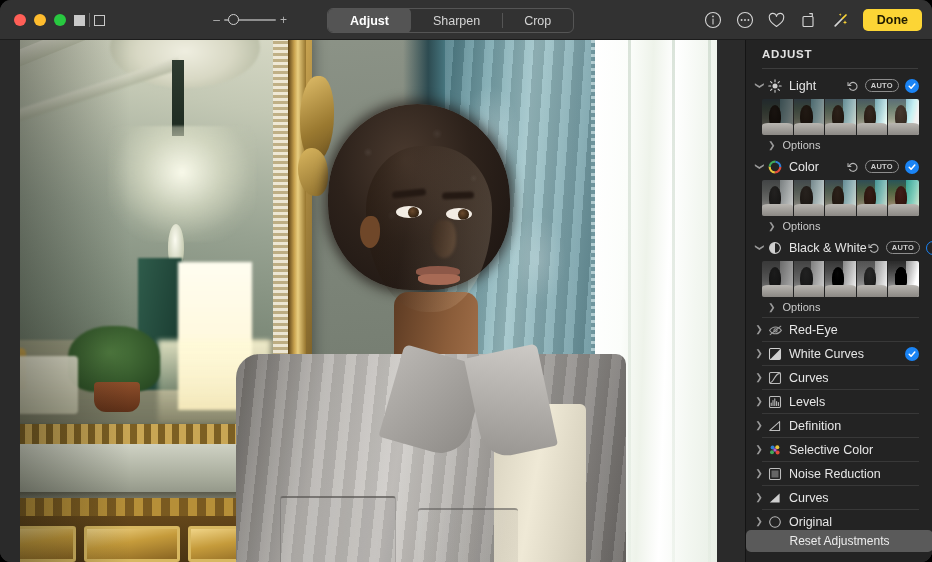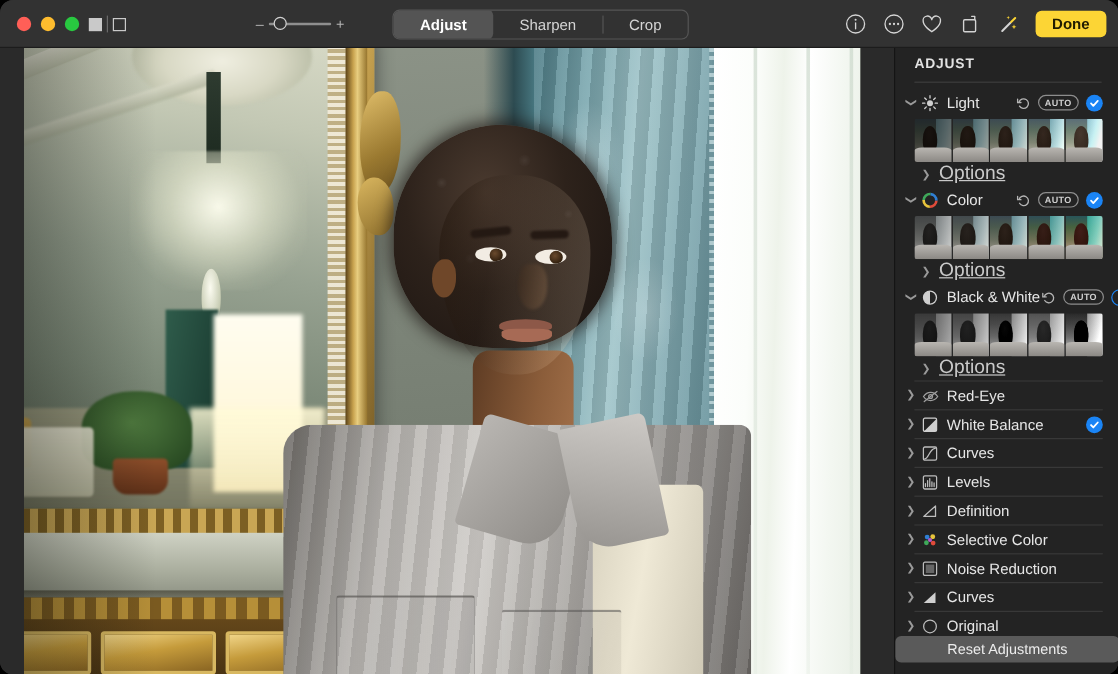--- a/index.html
+++ b/index.html
@@ -797,21 +797,21 @@
     align-items: center;
     height: 20px;
     padding-left: 22px;
   }
   .opt-chev {
     color: #9a9a9a;
     font-size: 9px;
     margin-right: 7px;
     line-height: 1;
   }
-  .opt-label { font-size: 16px; color: #c9c9c9; text-decoration: underline; }
+  .opt-label { font-size: 11px; color: #c9c9c9; }
 
   .divider {
     margin: 0 14px 0 16px;
     height: 1px;
     background: #383838;
   }
 
   .reset-wrap {
     position: absolute;
     left: 0; bottom: 10px;
@@ -1150,21 +1150,21 @@
       <div class="divider"></div>
 
       <div class="row">
         <span class="chev">❯</span>
         <span class="row-icon">
           <svg width="14" height="14" viewBox="0 0 14 14">
             <rect x="1.5" y="1.5" width="11" height="11" rx="1.2" fill="none" stroke="#cfcfcf" stroke-width="1.05"></rect>
             <path d="M2.3 12.2L12.2 2.3v9.9z" fill="#cfcfcf"></path>
           </svg>
         </span>
-        <span class="row-label">White Balance</span>
+        <span class="row-label">White Curves</span>
         <span class="check">
           <svg width="10" height="10" viewBox="0 0 10 10" fill="none" stroke="#fff" stroke-width="1.5" stroke-linecap="round" stroke-linejoin="round">
               <path d="M2.2 5.2l1.9 2 3.7-4.1"></path>
             </svg>
         </span>
       </div>
       <div class="divider"></div>
 
       <div class="row">
         <span class="chev">❯</span>

